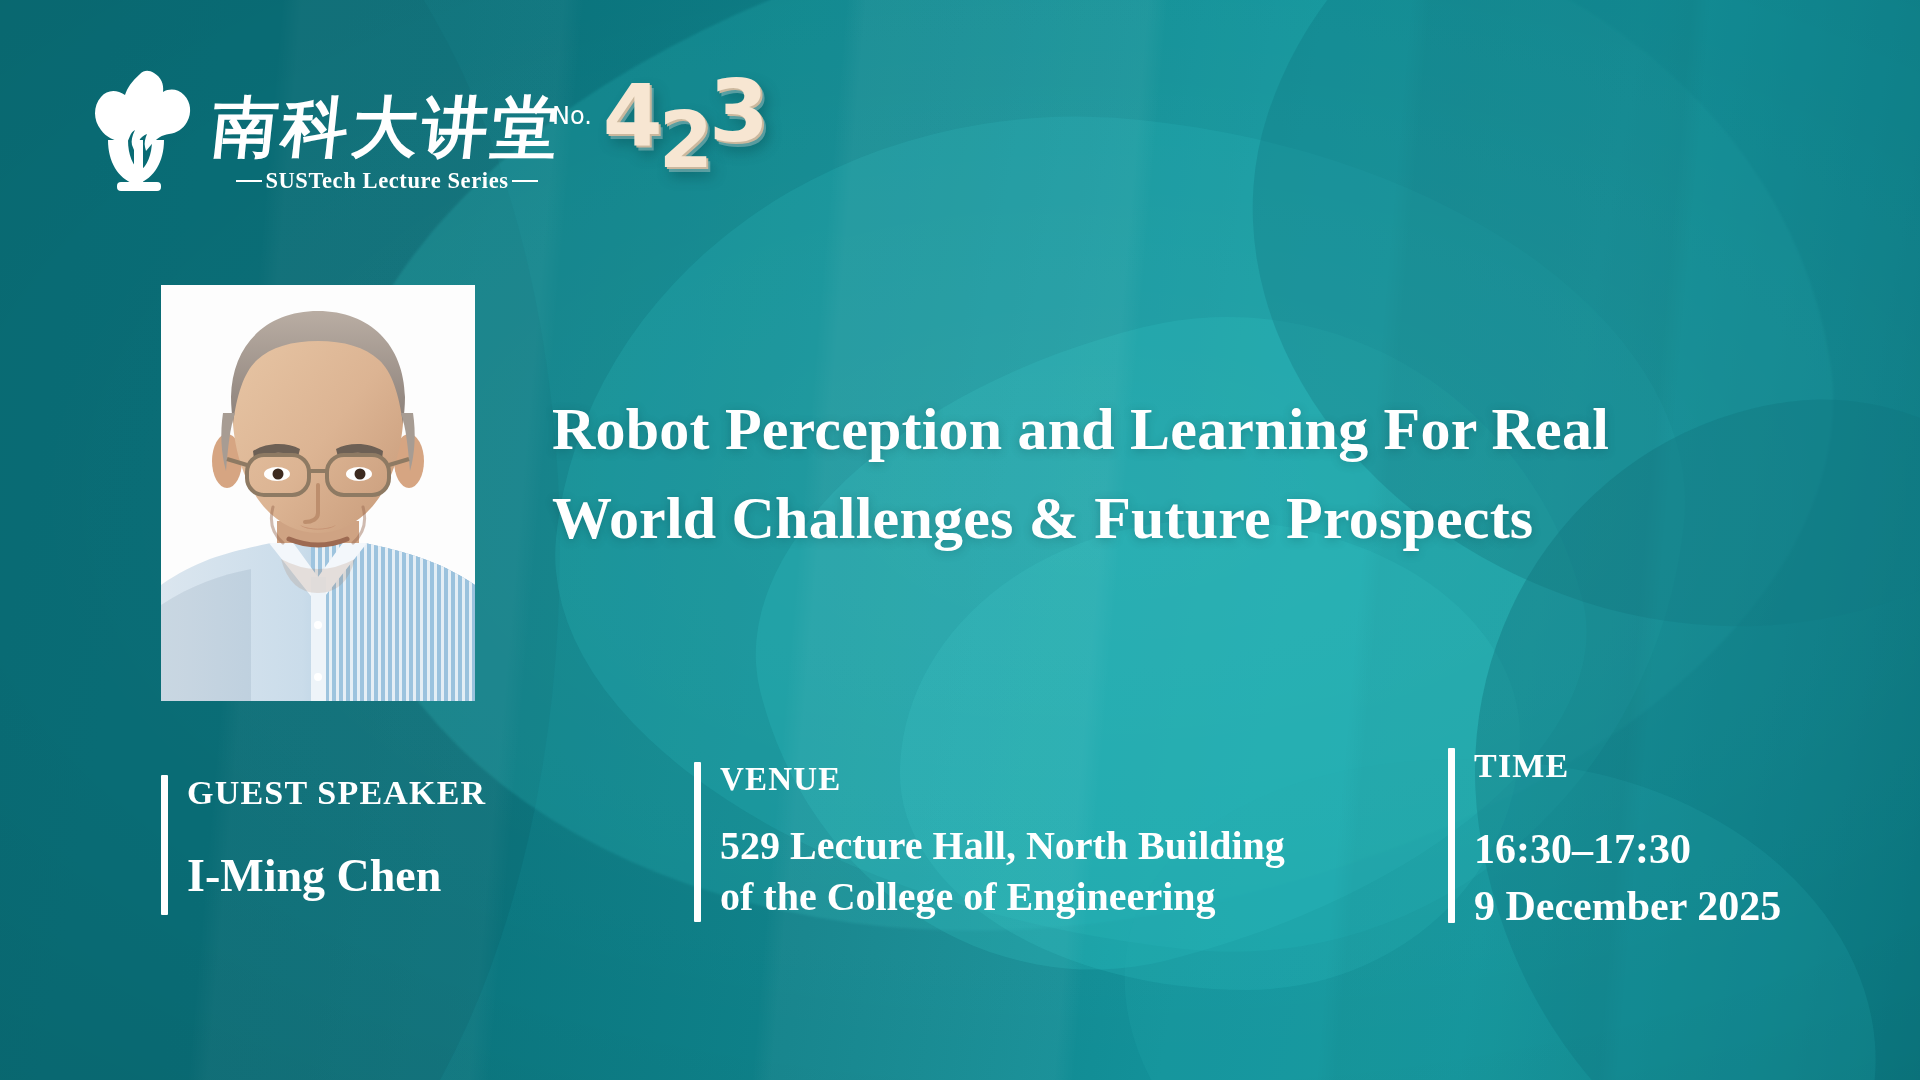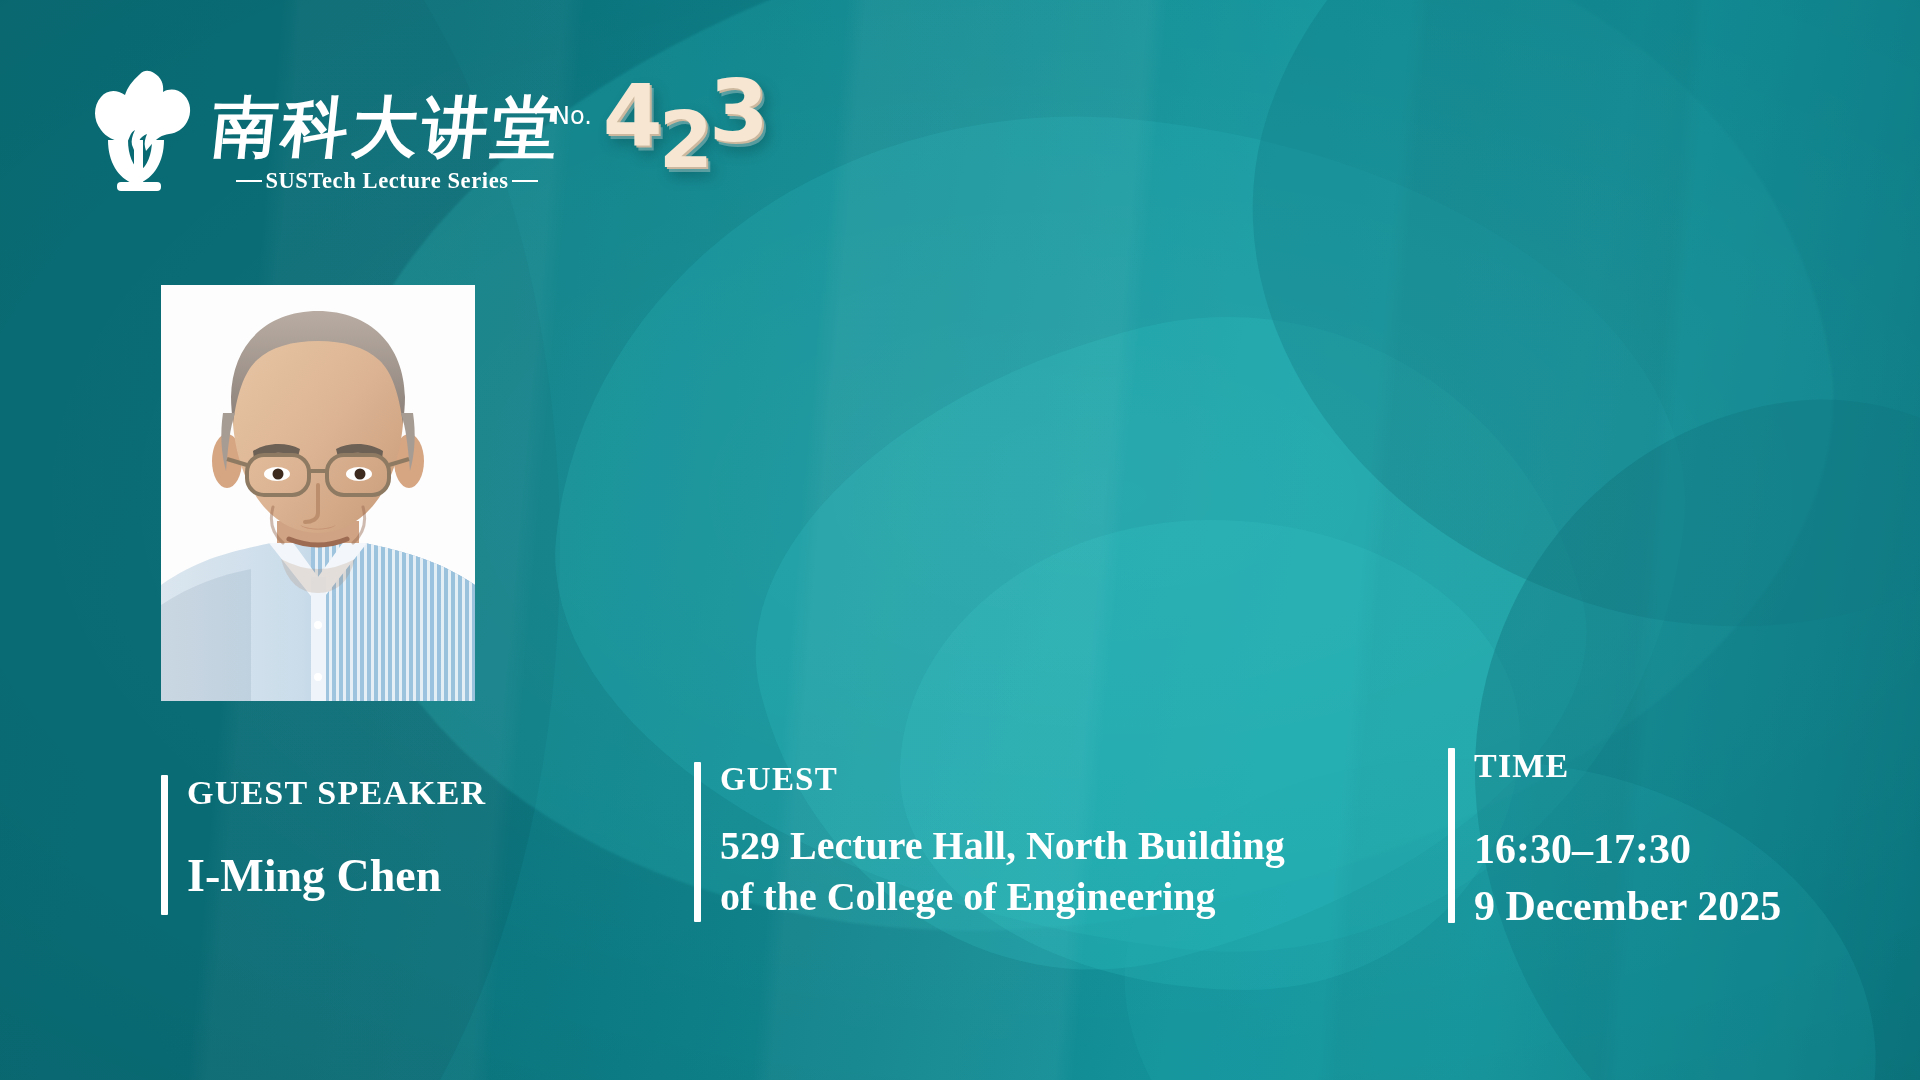--- a/index.html
+++ b/index.html
@@ -371,35 +371,39 @@
 
       <path fill="none" stroke="#9d6a52" stroke-width="5" stroke-linecap="round" d="M128 254 q29 12 58 0"></path>
 
       <path fill="none" stroke="rgba(150,105,80,0.45)" stroke-width="3" stroke-linecap="round" d="M112 222 q-6 22 10 36"></path>
       <path fill="none" stroke="rgba(150,105,80,0.45)" stroke-width="3" stroke-linecap="round" d="M202 222 q6 22-10 36"></path>
 
       <path fill="rgba(160,110,80,0.18)" d="M120 274 q37 20 74 0 -9 34-37 34 -28 0-37-34z"></path>
     </svg>
   </div>
 
+  <h1 id="lecture-title">
+    <span class="tline">Robot Perception and Learning For Real</span>
+    <span class="tline">World Challenges &amp; Future Prospects</span>
+  </h1>
 
   <div id="info-strip">
 
     <div class="info-block" id="block-speaker">
       <div class="info-bar"></div>
       <div class="info-body">
         <div class="info-label">GUEST SPEAKER</div>
         <div class="info-value">I-Ming Chen</div>
       </div>
     </div>
 
     <div class="info-block" id="block-venue">
       <div class="info-bar"></div>
       <div class="info-body">
-        <div class="info-label">GUEST</div>
+        <div class="info-label">VENUE</div>
         <div class="info-value">529 Lecture Hall, North Building</div>
         <div class="info-value" style="margin-top:0">of the College of Engineering</div>
       </div>
     </div>
 
     <div class="info-block" id="block-time">
       <div class="info-bar"></div>
       <div class="info-body">
         <div class="info-label">TIME</div>
         <div class="info-value">16:30–17:30</div>

